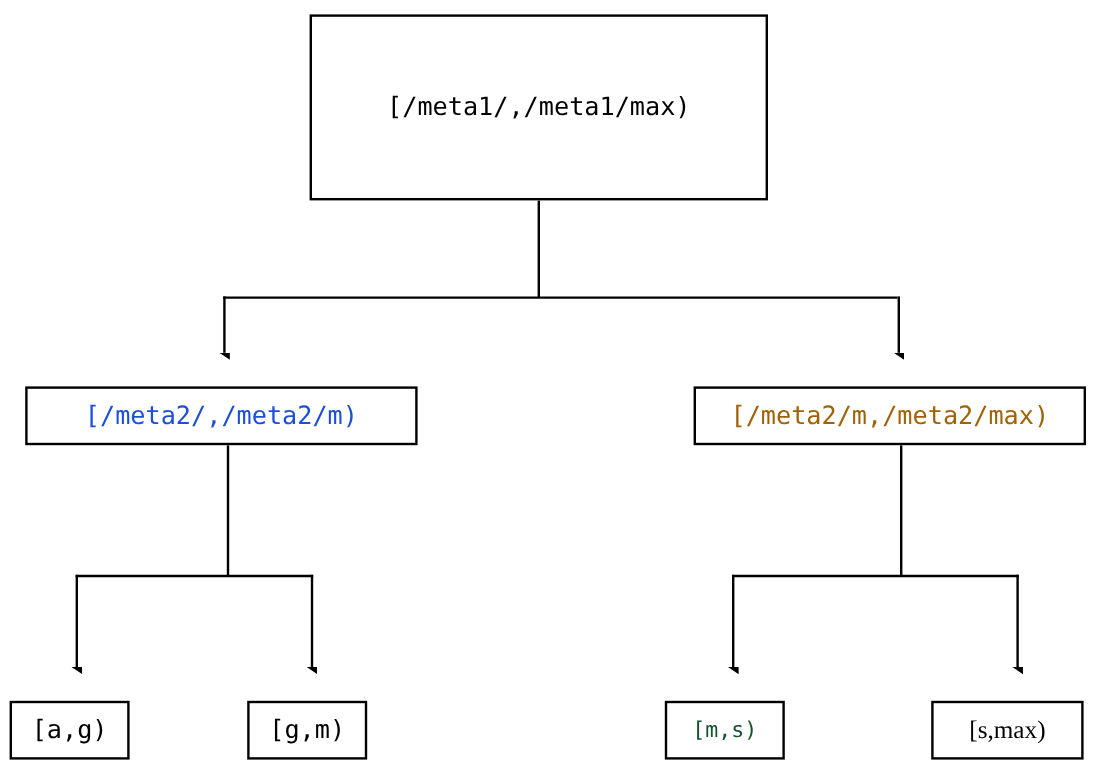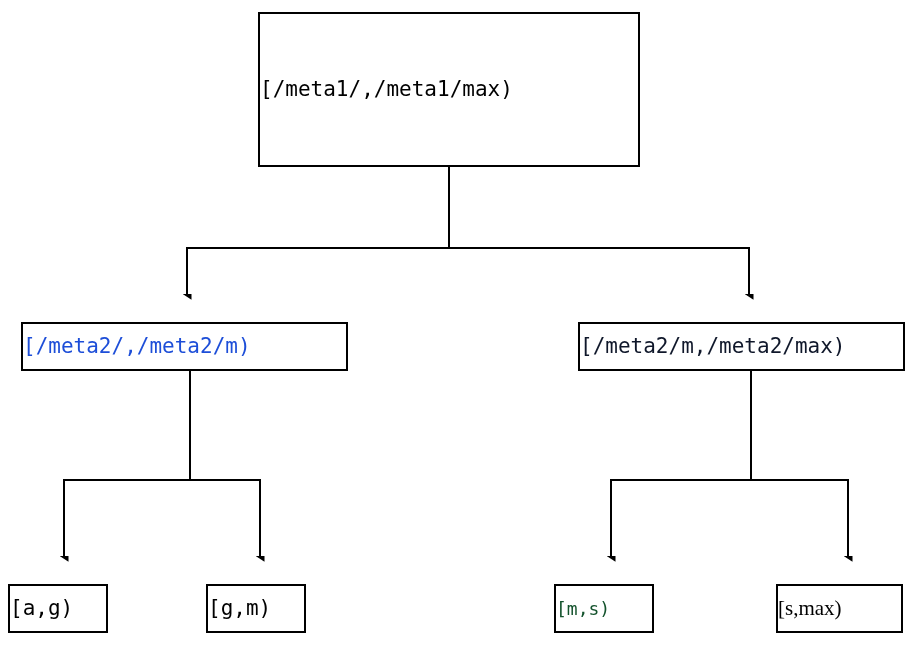--- a/index.html
+++ b/index.html
@@ -24,20 +24,21 @@
     width: 912px;
     height: 652px;
   }
   .node {
     position: absolute;
     box-sizing: border-box;
     border: 2px solid #000000;
     background: #ffffff;
     display: flex;
     align-items: center;
+    justify-content: center;
     color: #000000;
     font-family: "DejaVu Sans Mono", monospace;
     font-size: 21px;
     line-height: 1;
     white-space: pre;
     letter-spacing: 0px;
   }
   .node-label {
     display: block;
     white-space: pre;
@@ -96,21 +97,21 @@
   </svg>
 
   <div class="node" id="node-root" style="left: 258px; top: 12px; width: 382px; height: 155px; border-color: rgb(0, 0, 0); background: rgb(255, 255, 255); border-width: 2px; color: rgb(0, 0, 0); font-size: 21px;">
     <span class="node-label">[/meta1/,/meta1/max)</span>
   </div>
 
   <div class="node" id="node-mid-left" style="left: 21px; top: 322px; width: 327px; height: 49px; border-color: rgb(0, 0, 0); background: rgb(255, 255, 255); border-width: 2px; color: #1d4ed8; font-size: 21px;">
     <span class="node-label">[/meta2/,/meta2/m)</span>
   </div>
 
-  <div class="node" id="node-mid-right" style="left: 578px; top: 322px; width: 327px; height: 49px; border-color: rgb(0, 0, 0); background: rgb(255, 255, 255); border-width: 2px; color: #0f172a; font-size: 21px;">
+  <div class="node" id="node-mid-right" style="left: 578px; top: 322px; width: 327px; height: 49px; border-color: rgb(0, 0, 0); background: rgb(255, 255, 255); border-width: 2px; color: #a16207; font-size: 21px;">
     <span class="node-label">[/meta2/m,/meta2/max)</span>
   </div>
 
   <div class="node" id="node-leaf-gm" style="left: 206px; top: 584px; width: 100px; height: 49px; border-color: rgb(0, 0, 0); background: rgb(255, 255, 255); border-width: 2px; color: rgb(0, 0, 0); font-size: 21px;">
     <span class="node-label">[g,m)</span>
   </div>
 
   <div class="node" id="node-leaf-ag" style="left: 8px; top: 584px; width: 100px; height: 49px; border-color: rgb(0, 0, 0); background: rgb(255, 255, 255); border-width: 2px; color: rgb(0, 0, 0); font-size: 21px;">
     <span class="node-label">[a,g)</span>
   </div>

